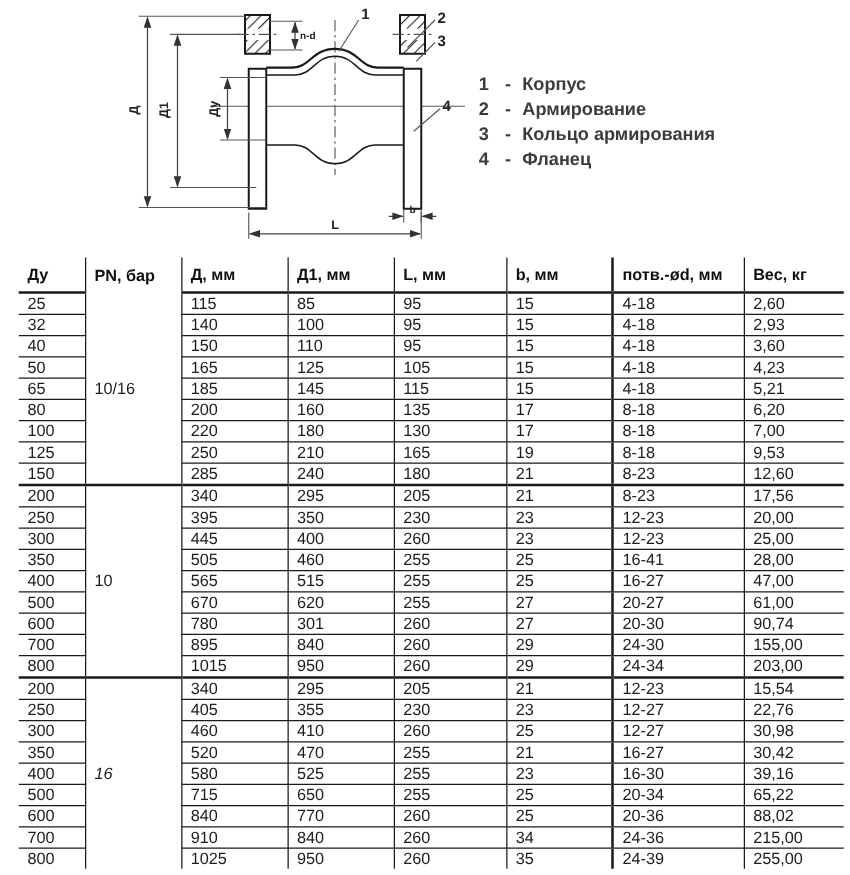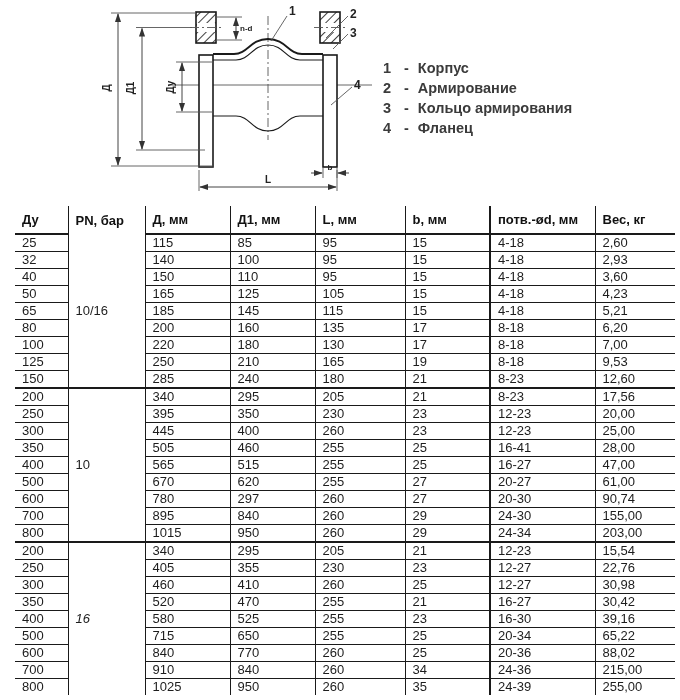--- a/index.html
+++ b/index.html
@@ -314,21 +314,21 @@
           <td>670</td>
           <td>620</td>
           <td>255</td>
           <td>27</td>
           <td class="otv">20-27</td>
           <td>61,00</td>
         </tr>
         <tr>
           <td>600</td>
           <td>780</td>
-          <td>297</td>
+          <td>301</td>
           <td>260</td>
           <td>27</td>
           <td class="otv">20-30</td>
           <td>90,74</td>
         </tr>
         <tr>
           <td>700</td>
           <td>895</td>
           <td>840</td>
           <td>260</td>

